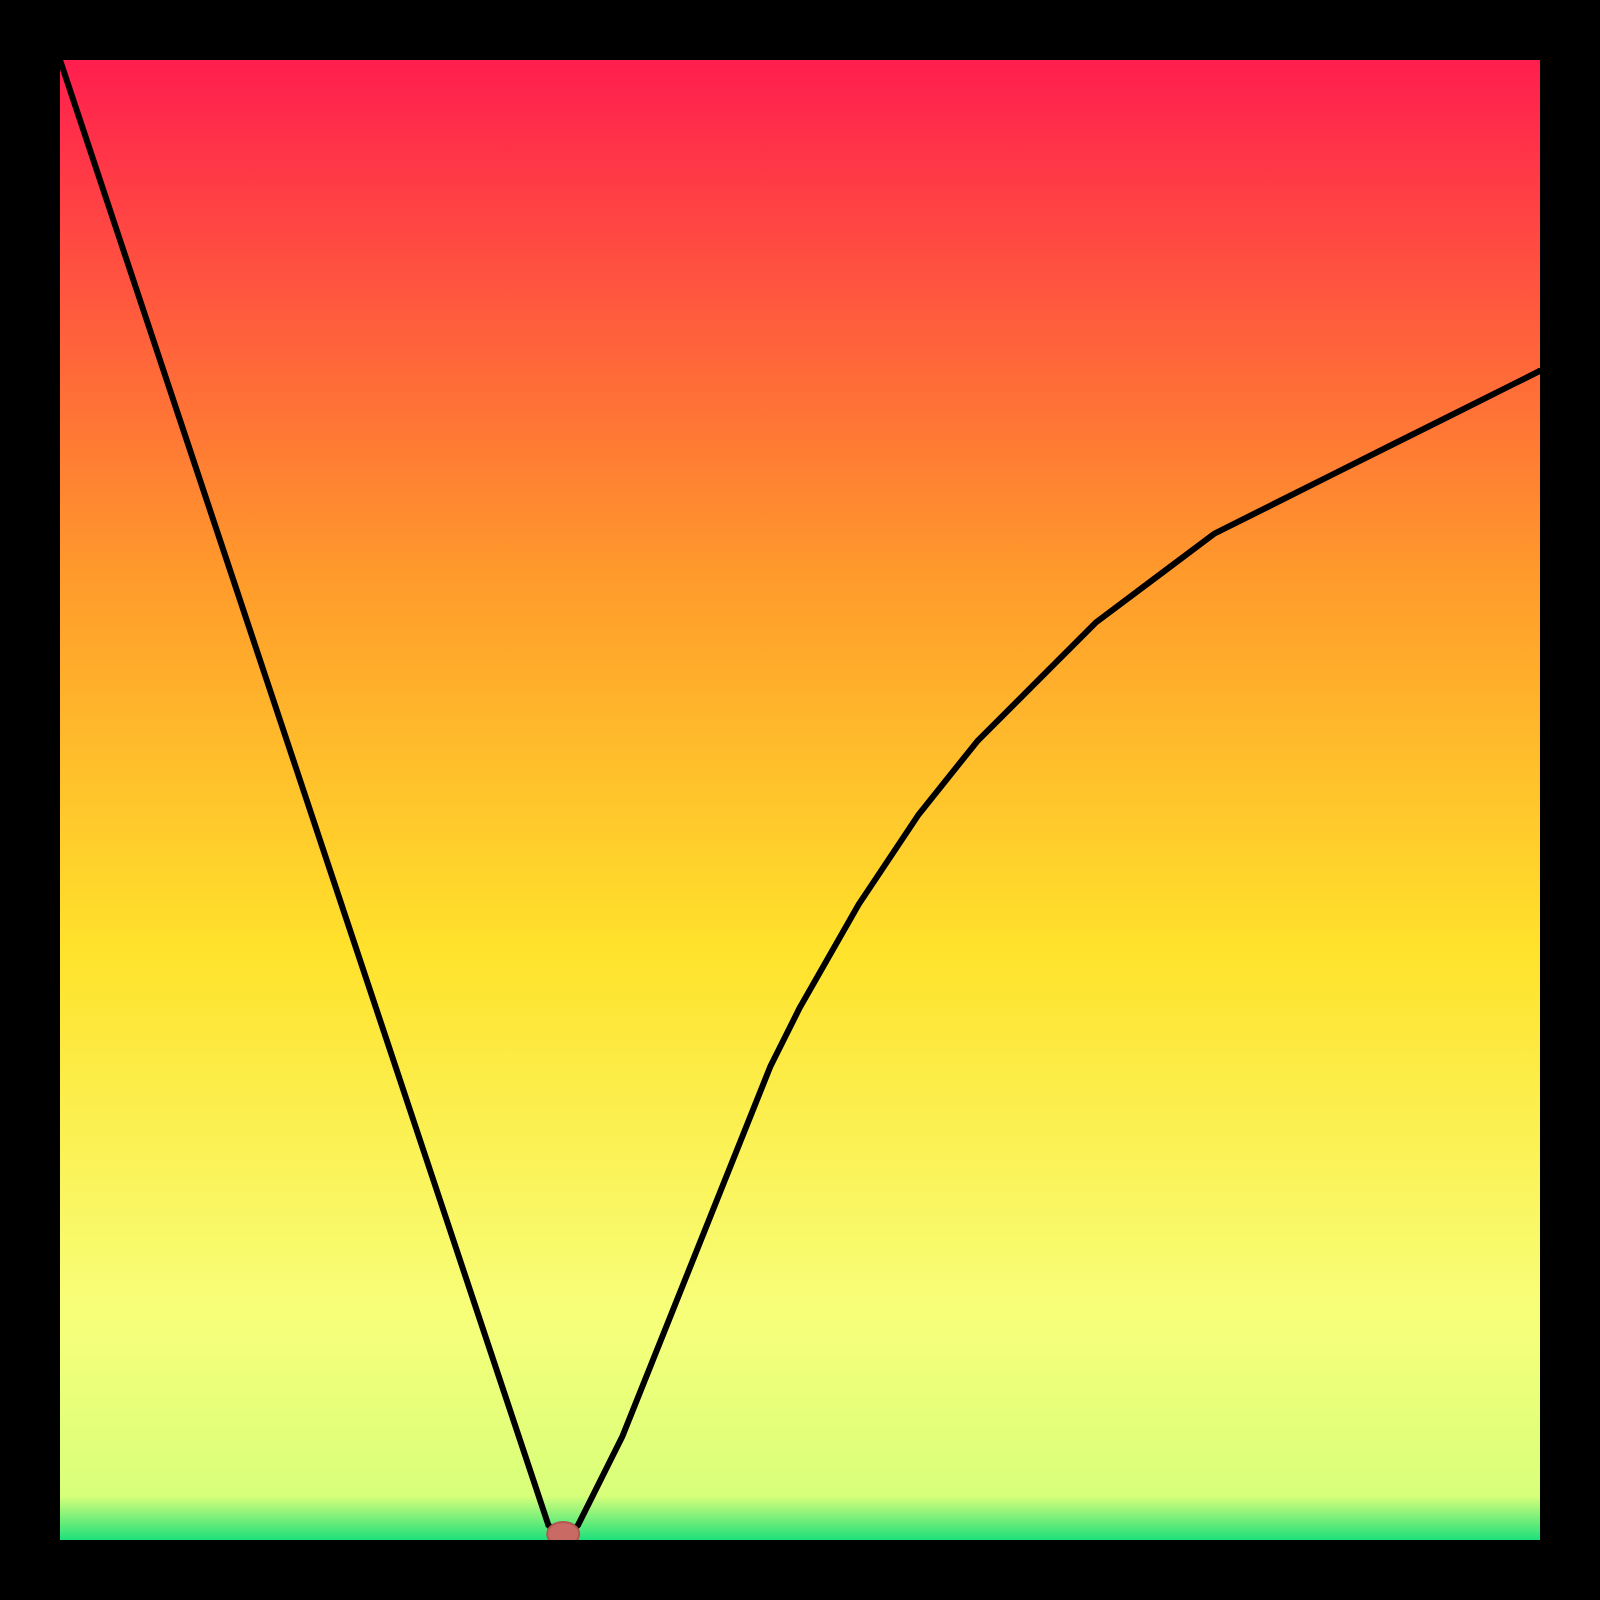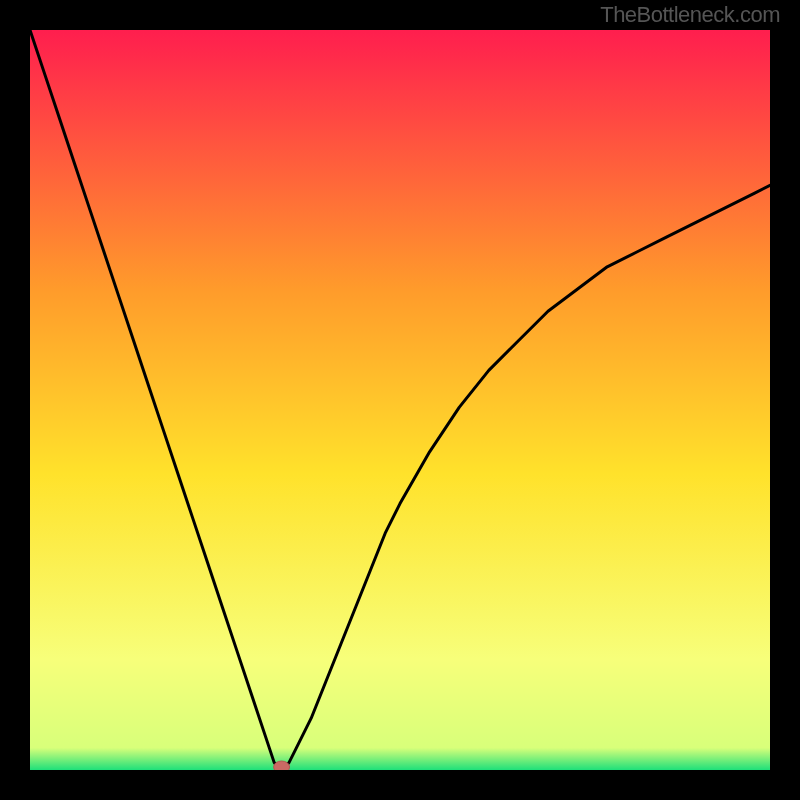--- a/index.html
+++ b/index.html
@@ -35,21 +35,20 @@
     left: 30px;
     width: 740px;
     height: 740px;
     display: block;
   }
 </style>
 </head>
 <body>
 
 <div class="frame">
-  <div class="watermark">TheBottleneck.com</div>
   <svg class="plot" viewBox="0 0 740 740" preserveAspectRatio="none">
     <defs>
       <linearGradient id="bgGrad" x1="0" y1="0" x2="0" y2="1">
         <stop offset="0%" stop-color="#ff1e4e"></stop>
         <stop offset="35%" stop-color="#ff9b2b"></stop>
         <stop offset="60%" stop-color="#ffe22b"></stop>
         <stop offset="85%" stop-color="#f7ff7a"></stop>
         <stop offset="97%" stop-color="#d8ff7a"></stop>
         <stop offset="100%" stop-color="#1ee07a"></stop>
       </linearGradient>

